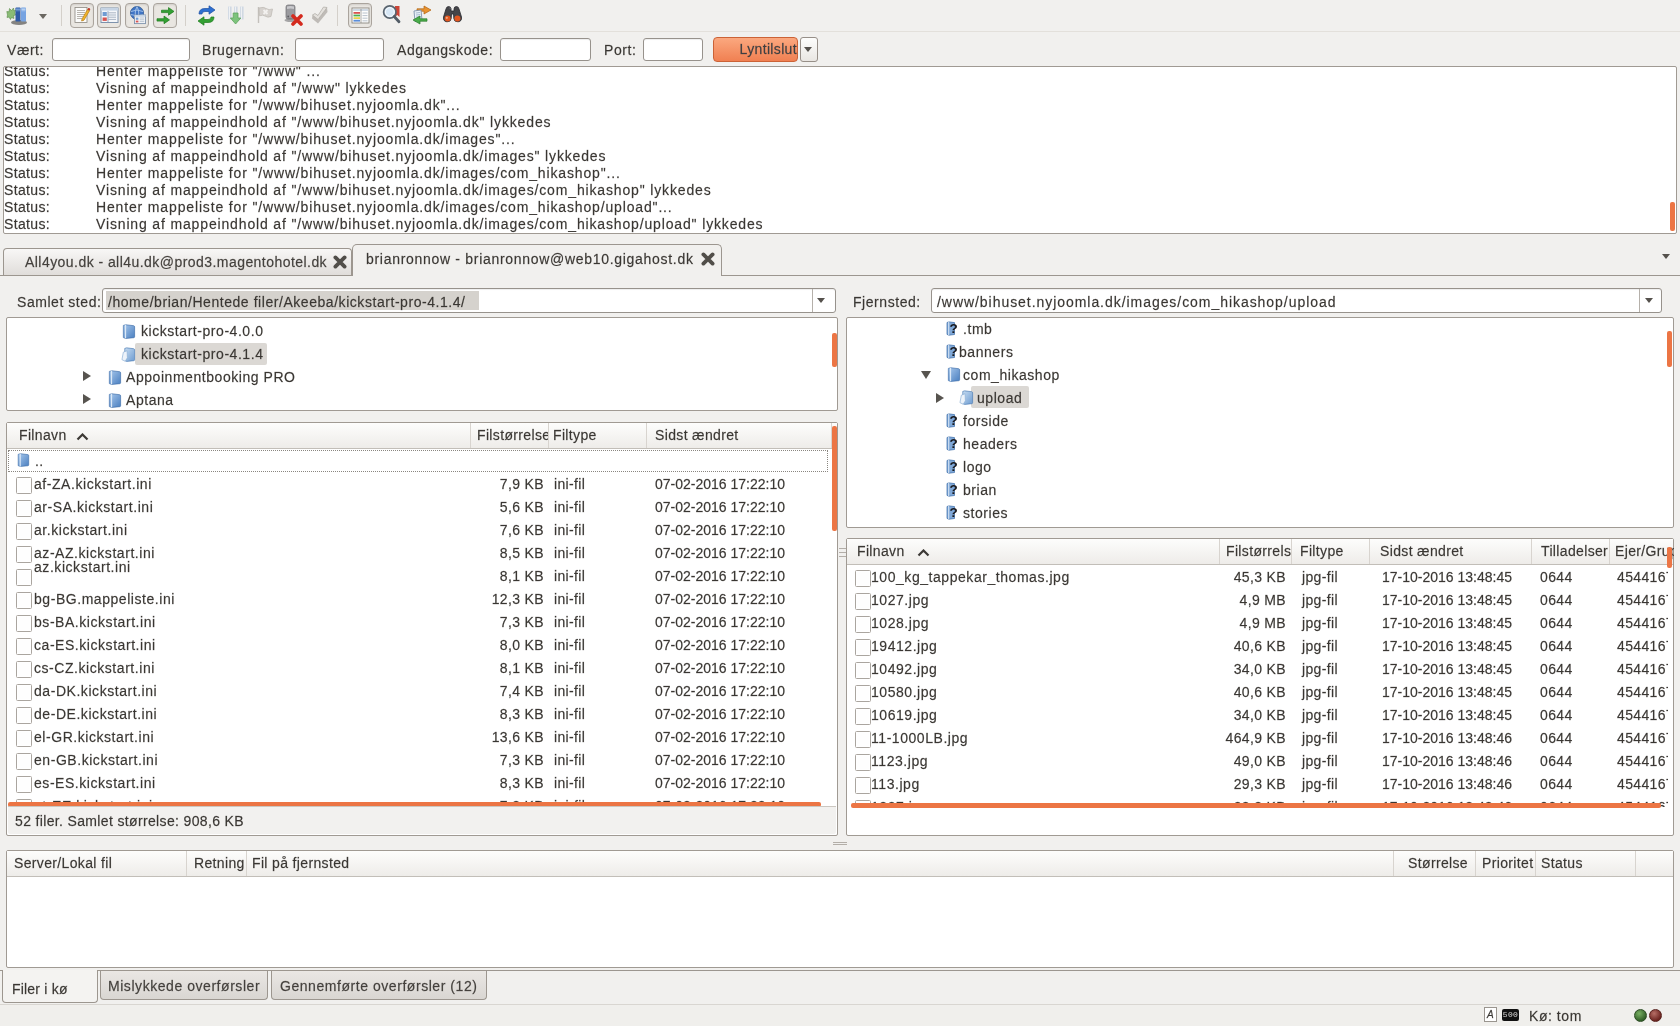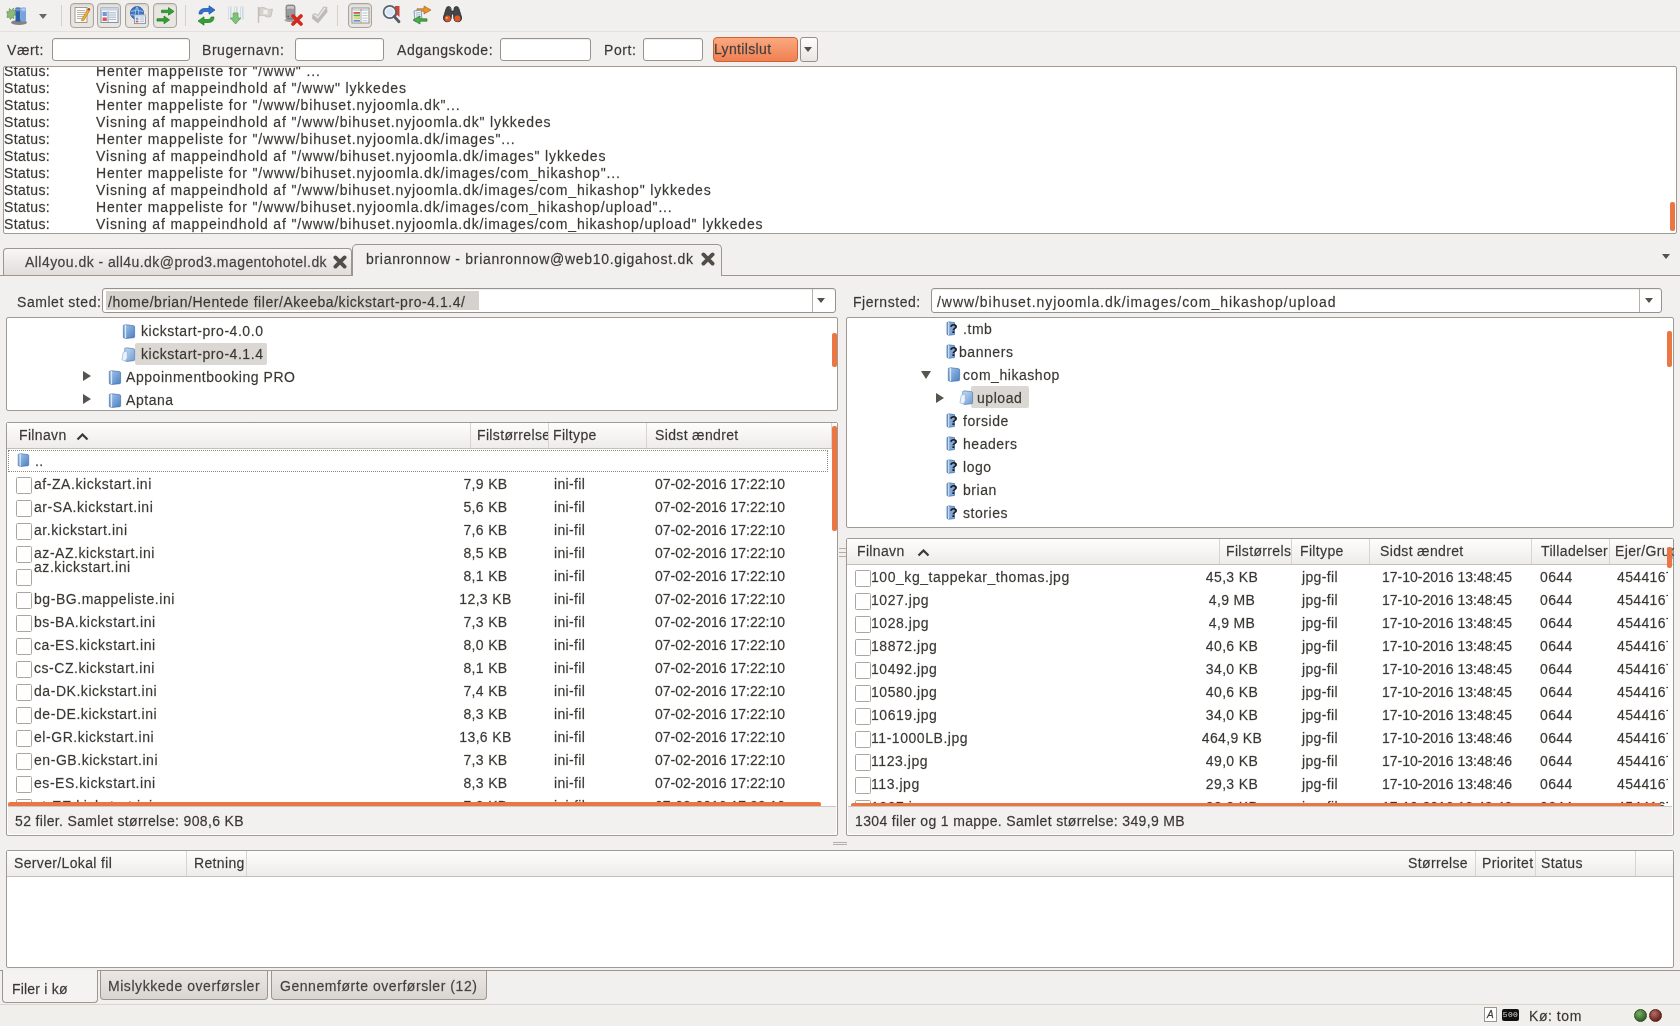--- a/index.html
+++ b/index.html
@@ -3,21 +3,21 @@
 html,body{margin:0;padding:0}
 body{width:1680px;height:1026px;background:#f1f0ee;font-family:"Liberation Sans",sans-serif;
  font-size:14px;letter-spacing:0.35px;color:#3a3733;position:relative;overflow:hidden;-webkit-text-stroke:0.3px rgba(58,55,51,0.55)}
 .abs{position:absolute}
 .pane{position:absolute;background:#fff;border:1px solid #a09a93;border-radius:2px;box-sizing:border-box}
 .hdr{position:absolute;left:0;right:0;top:0;height:26px;background:linear-gradient(#fdfdfc,#eeece9);
  border-bottom:1px solid #c2beb8;box-sizing:border-box}
 .hcell{position:absolute;top:0;height:25px;line-height:25px;border-right:1px solid #d8d4cf;
  overflow:hidden;white-space:nowrap;box-sizing:border-box;padding-left:7px}
 .txt{position:absolute;white-space:nowrap;height:23px;line-height:23px}
-.rtxt{position:absolute;white-space:nowrap;height:23px;line-height:23px;text-align:center}
+.rtxt{position:absolute;white-space:nowrap;height:23px;line-height:23px;text-align:right}
 .input{position:absolute;background:#fff;border:1px solid #97928c;border-radius:3px;
  box-shadow:inset 0 1px 1px rgba(0,0,0,.07);box-sizing:border-box}
 .lbl{position:absolute;white-space:nowrap;letter-spacing:0.55px}
 .fn{letter-spacing:0.55px}
 .dt{letter-spacing:0px}
 .logline{letter-spacing:0.85px}
 .tbtn{position:absolute;top:3px;width:24px;height:25px;border:1px solid #aaa49d;border-radius:4px;
  background:#e9e6e1;box-shadow:inset 0 1px 2px rgba(0,0,0,.10);box-sizing:border-box}
 .sep{position:absolute;top:5px;width:1px;height:21px;background:#d4d0ca}
 .tri-r{position:absolute;width:0;height:0;border-left:8px solid #57544f;border-top:5px solid transparent;border-bottom:5px solid transparent}
@@ -149,21 +149,21 @@
     <path d="M7 3 Q9.5 2.2 9 4.5" stroke="#6e6e72" stroke-width="0.8" fill="none"></path>
   </svg>
 <span class="lbl" style="left:7px;top:42px">Vært:</span>
 <span class="input" style="left:52px;top:38px;width:138px;height:23px"></span>
 <span class="lbl" style="left:202px;top:42px">Brugernavn:</span>
 <span class="input" style="left:295px;top:38px;width:89px;height:23px"></span>
 <span class="lbl" style="left:397px;top:42px">Adgangskode:</span>
 <span class="input" style="left:500px;top:38px;width:91px;height:23px"></span>
 <span class="lbl" style="left:604px;top:42px">Port:</span>
 <span class="input" style="left:643px;top:38px;width:60px;height:23px"></span>
-<span class="abs" style="left:713px;top:37px;width:85px;height:25px;background:linear-gradient(#fba87f,#f08052);border:1px solid #cb6236;border-radius:4px;box-sizing:border-box;text-align:left;line-height:23px;color:#3e4146">Lyntilslut</span>
+<span class="abs" style="left:713px;top:37px;width:85px;height:25px;background:linear-gradient(#fba87f,#f08052);border:1px solid #cb6236;border-radius:4px;box-sizing:border-box;text-align:right;line-height:23px;color:#3e4146">Lyntilslut</span>
 <span class="abs" style="left:800px;top:37px;width:18px;height:25px;background:linear-gradient(#fdfdfc,#e9e6e2);border:1px solid #978f88;border-radius:3px;box-sizing:border-box"></span>
 <span class="dda" style="left:804px;top:47px"></span>
 <div class="pane" style="left:3px;top:66px;width:1674px;height:168px;overflow:hidden">
 <span class="abs" style="left:0px;top:-4px;height:17px;line-height:17px">Status:</span>
     <span class="abs logline" style="left:92px;top:-4px;height:17px;line-height:17px">Henter mappeliste for "/www" ...</span>
 <span class="abs" style="left:0px;top:13px;height:17px;line-height:17px">Status:</span>
     <span class="abs logline" style="left:92px;top:13px;height:17px;line-height:17px">Visning af mappeindhold af "/www" lykkedes</span>
 <span class="abs" style="left:0px;top:30px;height:17px;line-height:17px">Status:</span>
     <span class="abs logline" style="left:92px;top:30px;height:17px;line-height:17px">Henter mappeliste for "/www/bihuset.nyjoomla.dk"...</span>
 <span class="abs" style="left:0px;top:47px;height:17px;line-height:17px">Status:</span>
@@ -457,21 +457,21 @@
 <span class="txt" style="left:692px;top:23px">0644</span>
 <span class="txt" style="left:769px;top:23px;width:58px;overflow:hidden">45441674 45441674</span>
 <span class="abs" style="left:7px;top:50px;width:14px;height:15px;background:#fefefe;border:1px solid #aaa59f;border-radius:1.5px;box-shadow:inset 0 0 0 1px rgba(255,255,255,0.8)"></span>
 <span class="txt fn" style="left:23px;top:46px">1028.jpg</span>
 <span class="rtxt" style="left:330px;top:46px;width:108px">4,9 MB</span>
 <span class="txt" style="left:454px;top:46px">jpg-fil</span>
 <span class="txt dt" style="left:534px;top:46px">17-10-2016 13:48:45</span>
 <span class="txt" style="left:692px;top:46px">0644</span>
 <span class="txt" style="left:769px;top:46px;width:58px;overflow:hidden">45441674 45441674</span>
 <span class="abs" style="left:7px;top:73px;width:14px;height:15px;background:#fefefe;border:1px solid #aaa59f;border-radius:1.5px;box-shadow:inset 0 0 0 1px rgba(255,255,255,0.8)"></span>
-<span class="txt fn" style="left:23px;top:69px">18872.jpg</span>
+<span class="txt fn" style="left:23px;top:69px">19412.jpg</span>
 <span class="rtxt" style="left:330px;top:69px;width:108px">40,6 KB</span>
 <span class="txt" style="left:454px;top:69px">jpg-fil</span>
 <span class="txt dt" style="left:534px;top:69px">17-10-2016 13:48:45</span>
 <span class="txt" style="left:692px;top:69px">0644</span>
 <span class="txt" style="left:769px;top:69px;width:58px;overflow:hidden">45441674 45441674</span>
 <span class="abs" style="left:7px;top:96px;width:14px;height:15px;background:#fefefe;border:1px solid #aaa59f;border-radius:1.5px;box-shadow:inset 0 0 0 1px rgba(255,255,255,0.8)"></span>
 <span class="txt fn" style="left:23px;top:92px">10492.jpg</span>
 <span class="rtxt" style="left:330px;top:92px;width:108px">34,0 KB</span>
 <span class="txt" style="left:454px;top:92px">jpg-fil</span>
 <span class="txt dt" style="left:534px;top:92px">17-10-2016 13:48:45</span>
@@ -515,31 +515,31 @@
 <span class="abs" style="left:7px;top:234px;width:14px;height:15px;background:#fefefe;border:1px solid #aaa59f;border-radius:1.5px;box-shadow:inset 0 0 0 1px rgba(255,255,255,0.8)"></span>
 <span class="txt fn" style="left:23px;top:230px">1227.jpg</span>
 <span class="rtxt" style="left:330px;top:230px;width:108px">28,8 KB</span>
 <span class="txt" style="left:454px;top:230px">jpg-fil</span>
 <span class="txt dt" style="left:534px;top:230px">17-10-2016 13:48:46</span>
 <span class="txt" style="left:692px;top:230px">0644</span>
 <span class="txt" style="left:769px;top:230px;width:58px;overflow:hidden">45441674 45441674</span>
 </div>
 <span class="vthumb" style="right:1px;top:8px;height:21px"></span>
 <span class="hthumb" style="left:4px;top:264px;width:810px"></span>
-<div class="statusline">1304 filer og 1 mappe. Samlet størrelse: 349,9 MB</div>
 </div>
 <div class="abs" style="left:839px;top:548px;width:7px;height:1px;background:#b3aea8"></div>
 <div class="abs" style="left:839px;top:552px;width:7px;height:1px;background:#b3aea8"></div>
 <div class="abs" style="left:839px;top:556px;width:7px;height:1px;background:#b3aea8"></div>
 <div class="abs" style="left:833px;top:842px;width:14px;height:1px;background:#b3aea8"></div>
 <div class="abs" style="left:833px;top:844px;width:14px;height:1px;background:#b3aea8"></div>
 <div class="pane" style="left:6px;top:850px;width:1668px;height:118px">
 <div class="hdr" style="height:26px">
       <span class="hcell" style="left:0;width:180px">Server/Lokal fil</span>
       <span class="hcell" style="left:180px;width:60px">Retning</span>
+      <span class="hcell" style="left:240px;width:1147px;padding-left:5px">Fil på fjernsted</span>
       <span class="hcell" style="left:1387px;width:82px;text-align:right;padding-right:7px">Størrelse</span>
       <span class="hcell" style="left:1469px;width:60px;padding-left:6px">Prioritet</span>
       <span class="hcell" style="left:1529px;width:100px;padding-left:5px">Status</span>
     </div>
 </div>
 <div class="abs" style="left:0;top:970px;width:2px;height:1px;background:#9c968f"></div>
 <div class="abs" style="left:98px;top:970px;width:1582px;height:1px;background:#9c968f"></div>
 <div class="abs" style="left:2px;top:970px;width:96px;height:33px;background:#f4f3f1;border:1px solid #9c968f;border-top:none;border-radius:0 0 4px 4px;box-sizing:border-box"></div>
 <span class="lbl" style="left:12px;top:981px;letter-spacing:0.2px">Filer i kø</span>
 <div class="abs" style="left:100px;top:971px;width:168px;height:29px;background:linear-gradient(#eae7e4,#d9d6d2);border:1px solid #9c968f;border-top:none;border-radius:0 0 4px 4px;box-sizing:border-box"></div>

